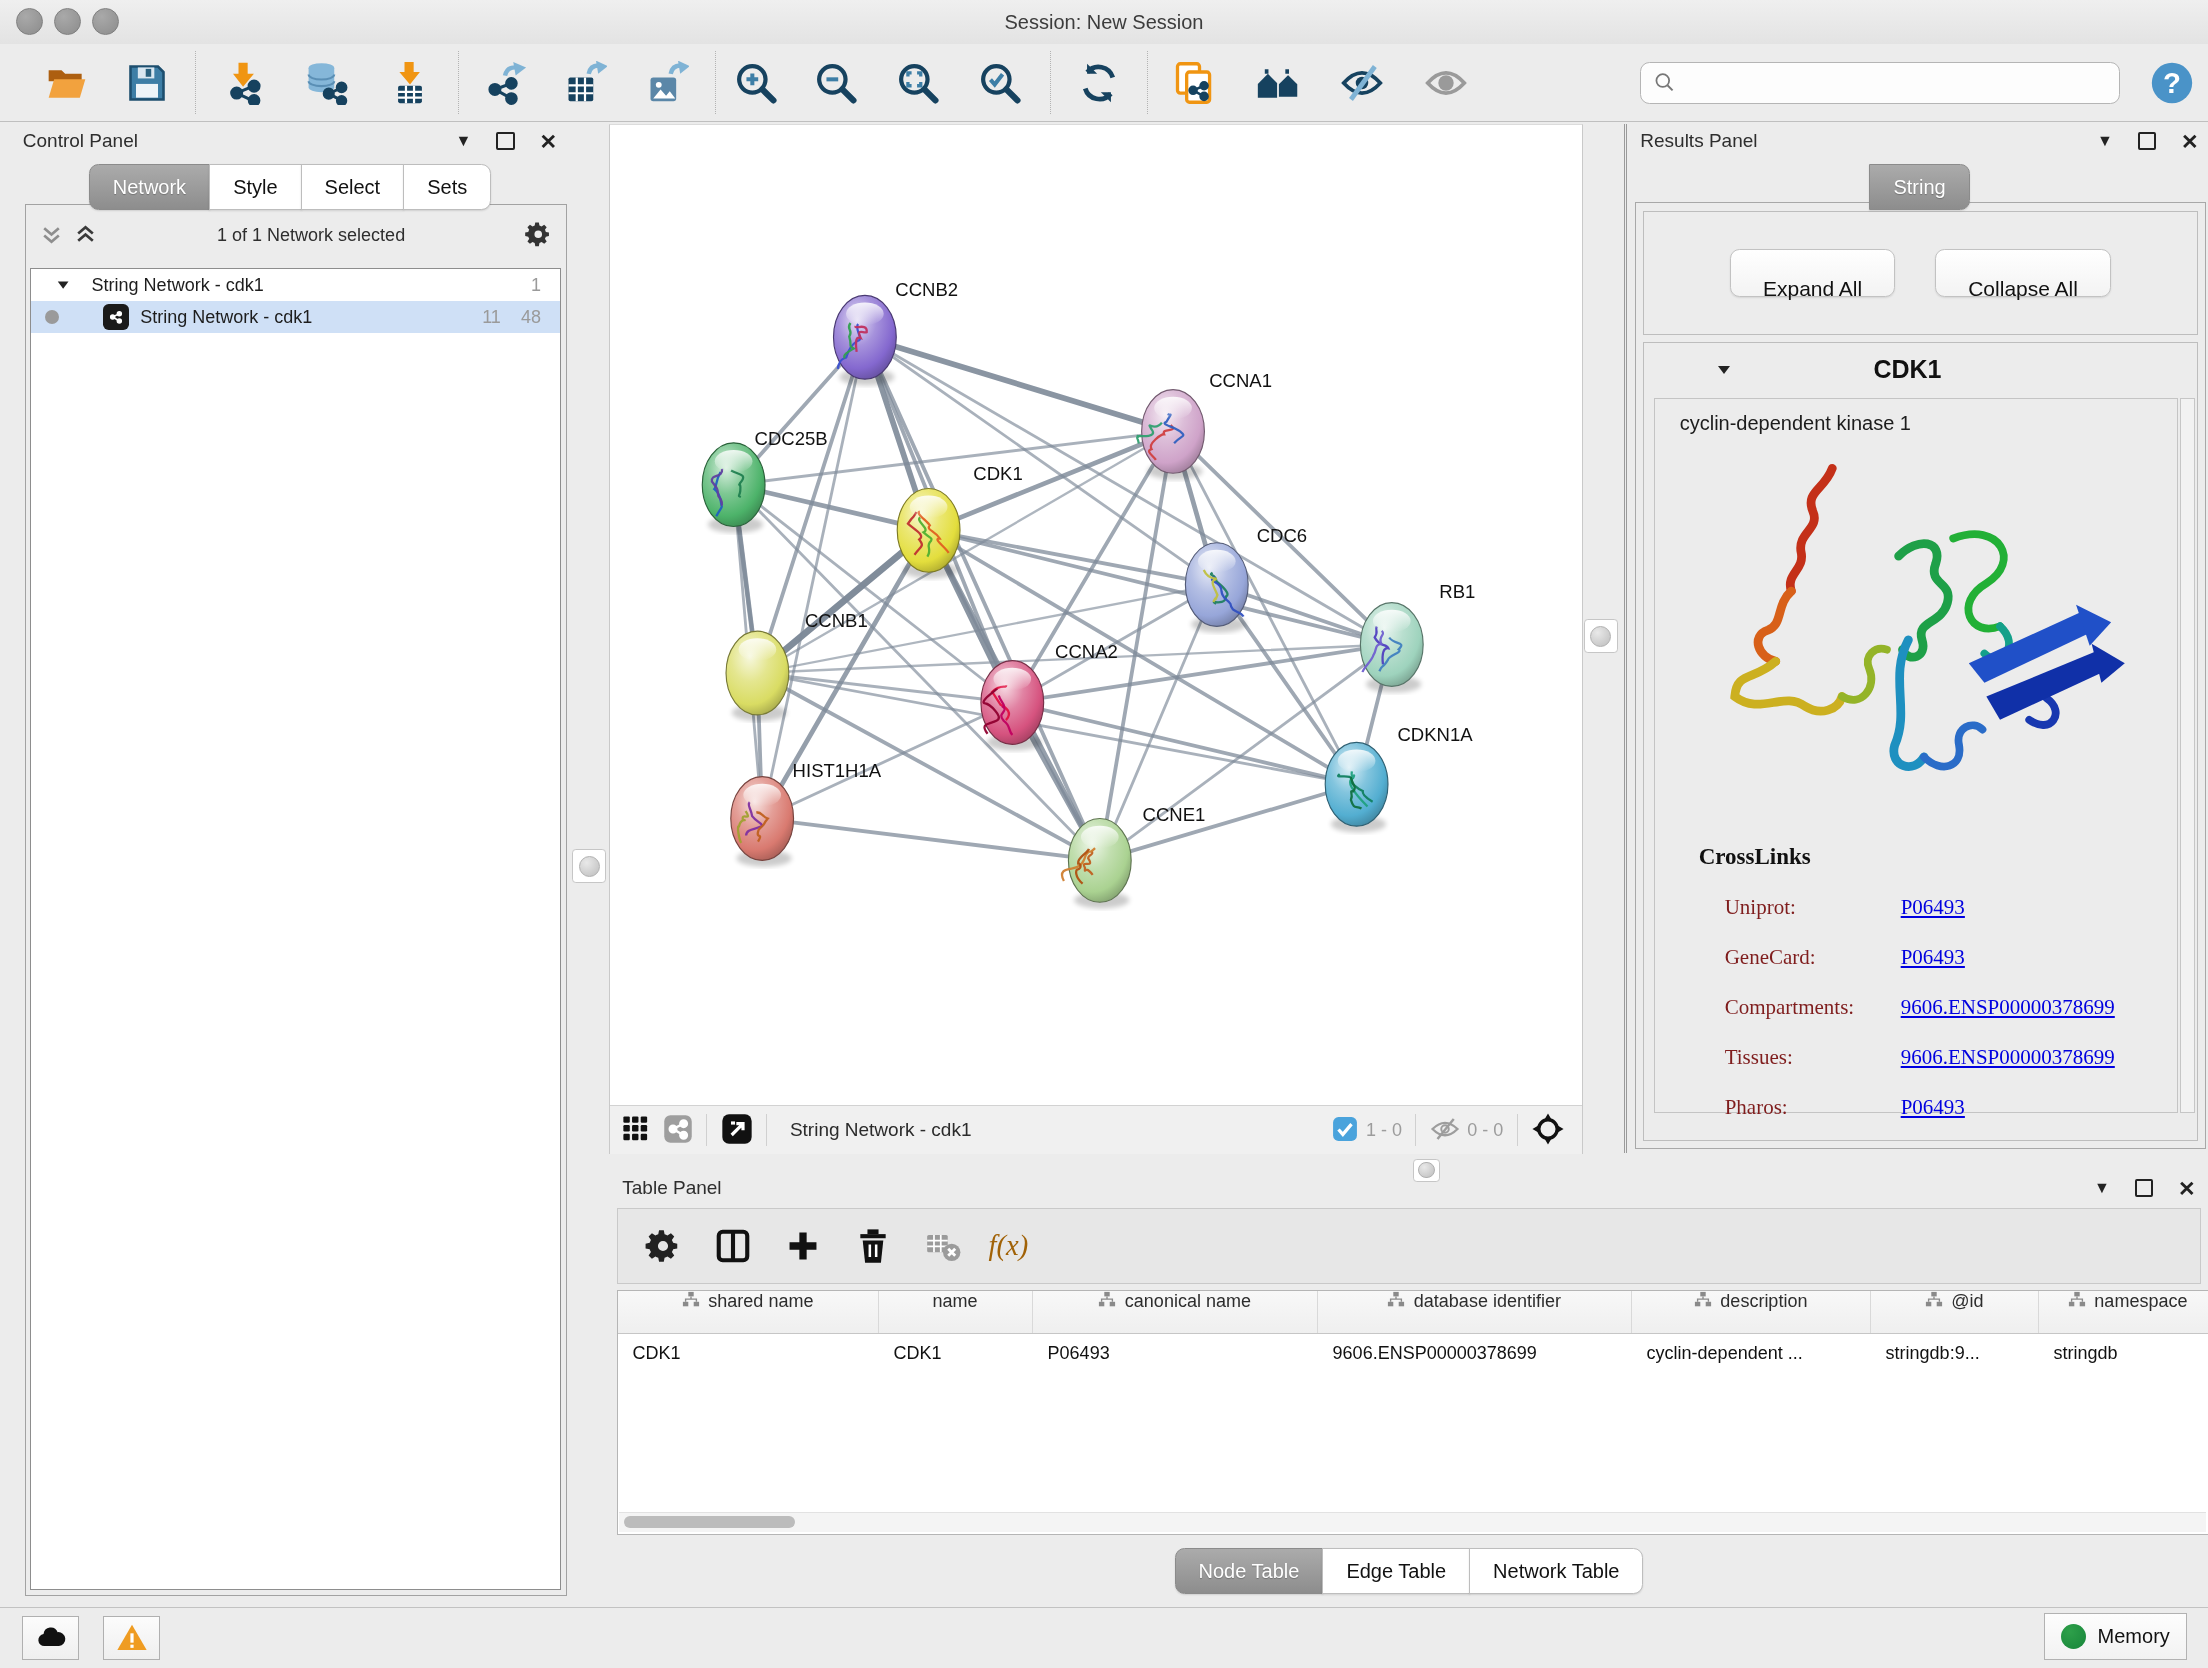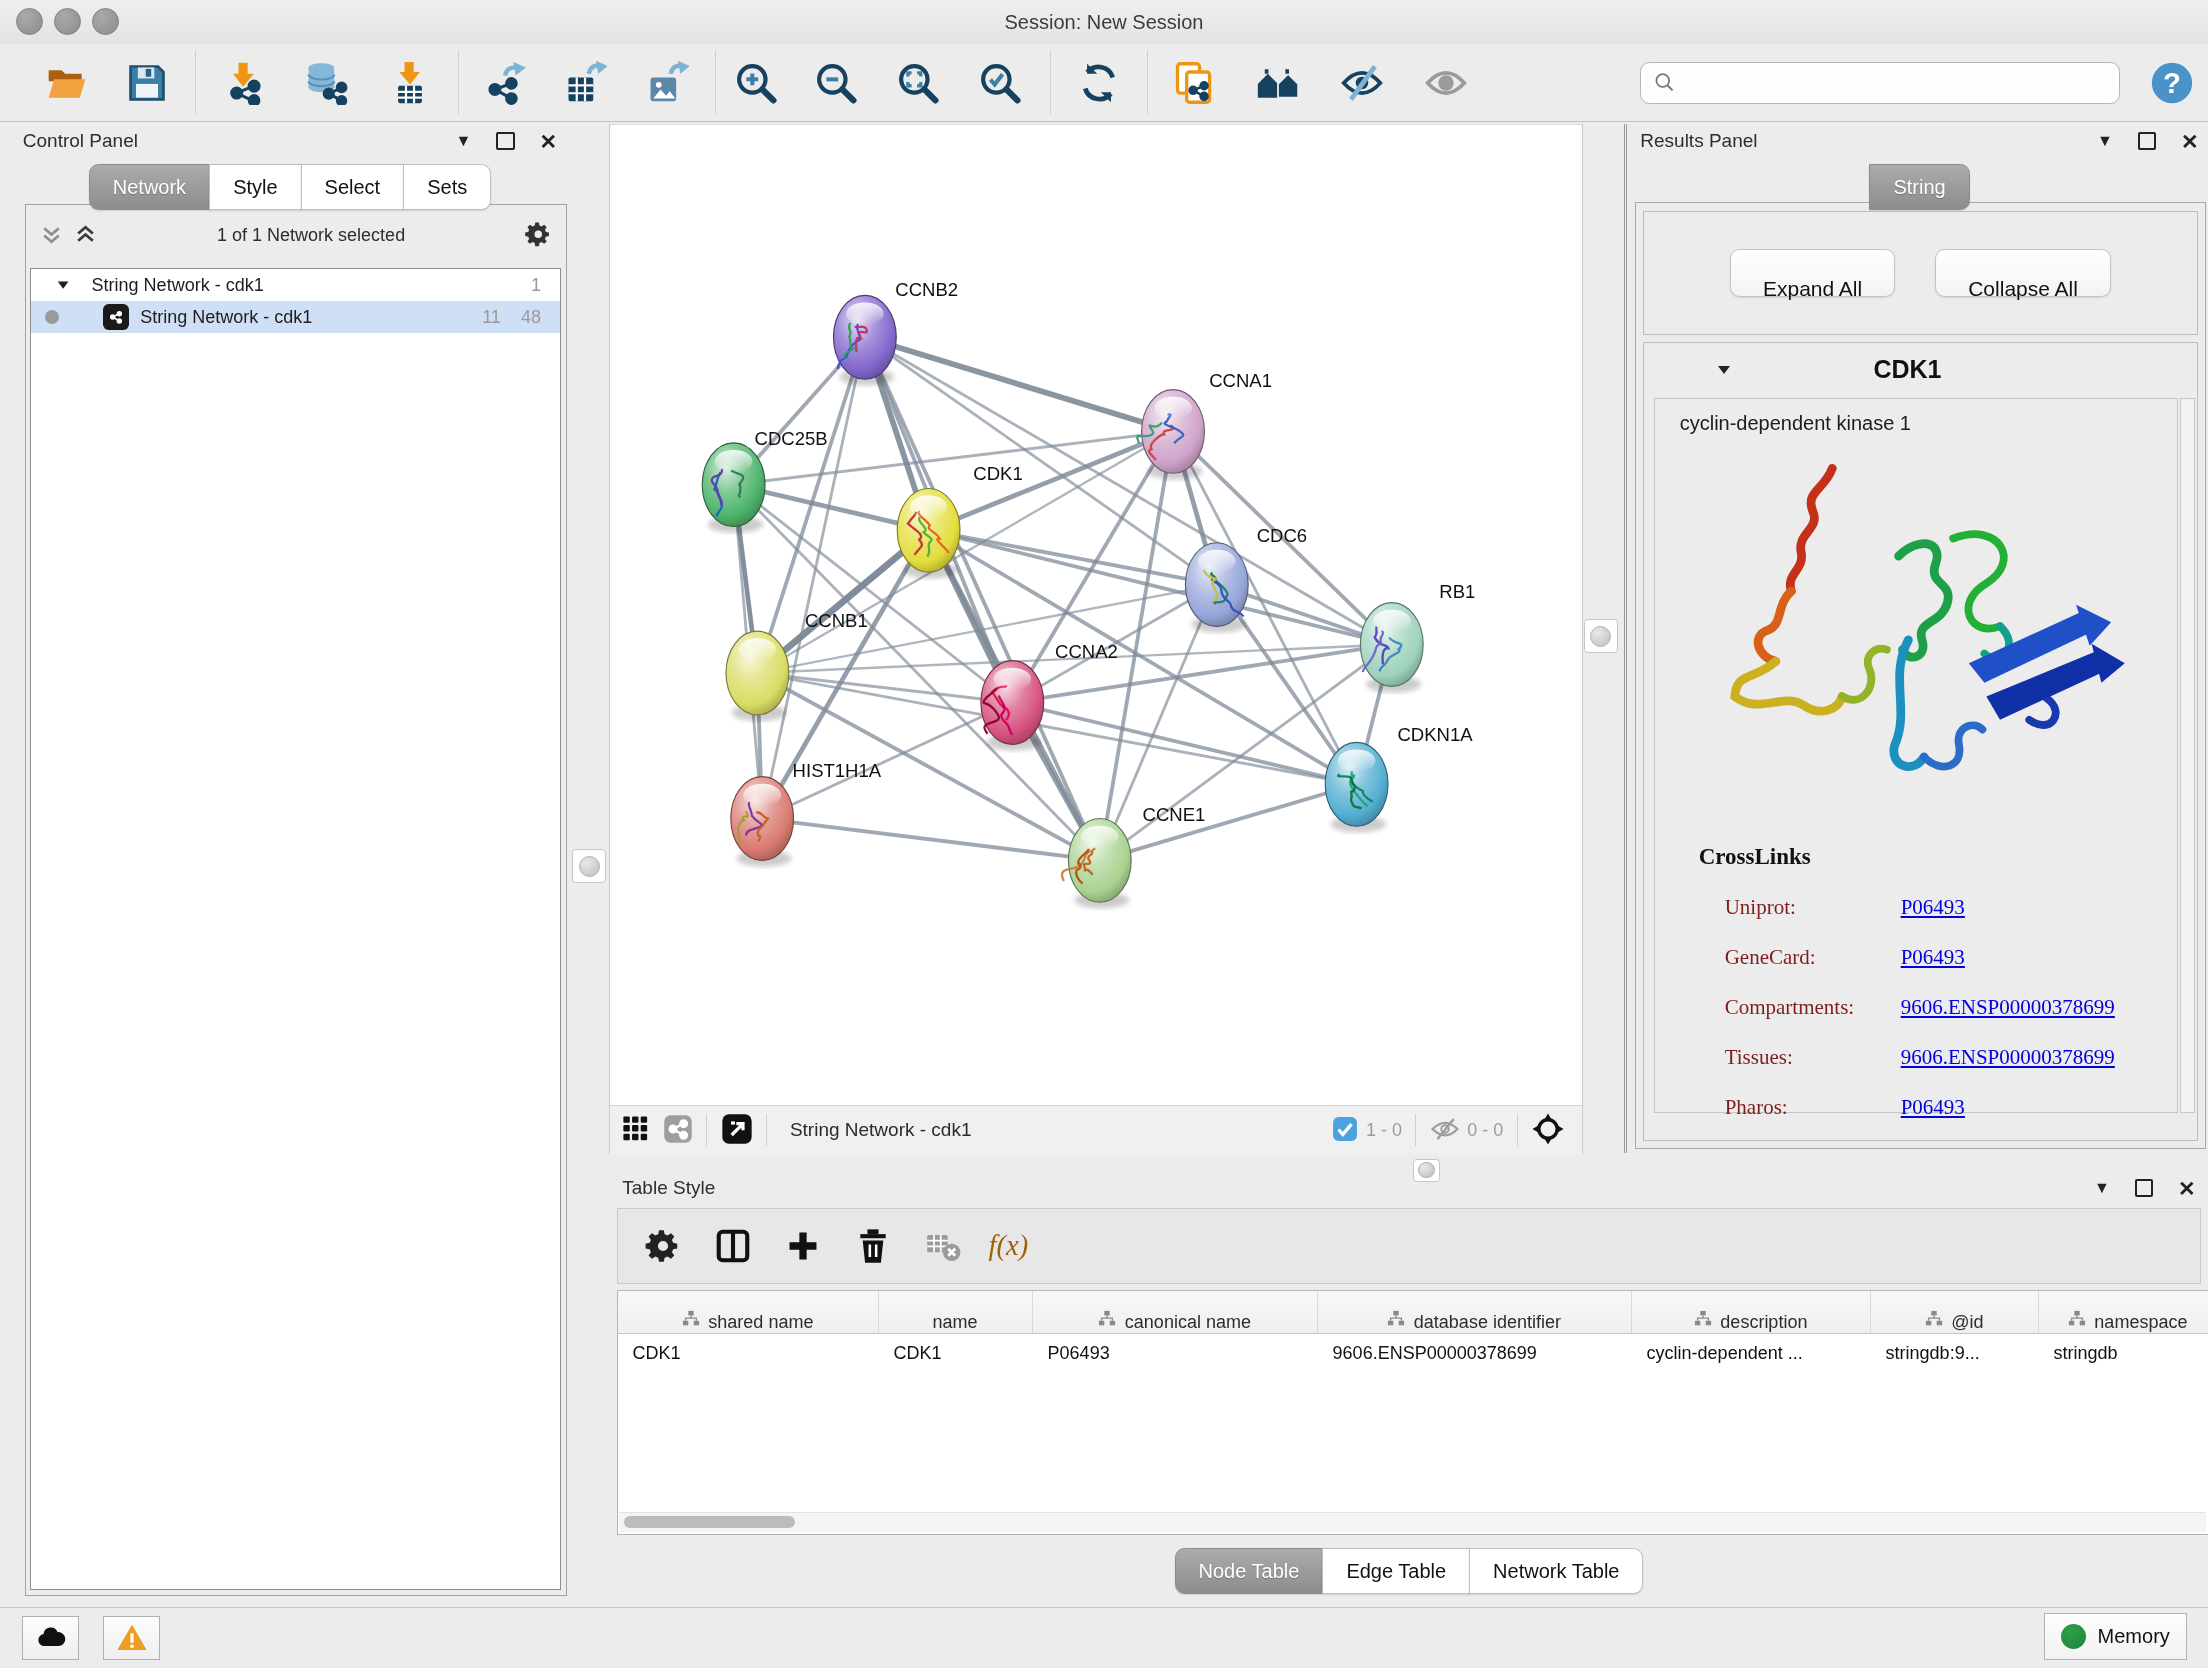--- a/index.html
+++ b/index.html
@@ -93,21 +93,21 @@
   .table-panel{left:609px;top:1170px;width:1600px;height:430px;}
   .tp-toolbar{position:absolute;left:7.6px;right:7.6px;top:38px;height:76px;background:#e7e7e7;
     border:1.4px solid #c9c9c9;display:flex;align-items:center;padding-left:21px;box-sizing:border-box;}
   .tp-icon{width:49px;height:49px;display:flex;align-items:center;justify-content:center;margin-right:21px;}
   .tp-icon svg{width:38px;height:38px;}
   .fx{font-family:"Liberation Serif",serif;font-style:italic;font-size:28.5px;color:#a16207;}
   .tbl-box{position:absolute;left:7.6px;right:0;top:120px;height:243px;background:#fff;
     border:1.4px solid #b5b5b5;overflow:hidden;}
   .tbl-head{display:flex;height:42px;background:linear-gradient(#f8f8f8,#efefef);
     border-bottom:1.4px solid #c6c6c6;}
-  .th{display:flex;align-items:flex-end;justify-content:center;gap:8.6px;font-size:18px;color:#2d2d2d;
+  .th{display:flex;align-items:flex-start;justify-content:center;gap:8.6px;font-size:18px;color:#2d2d2d;
     border-right:1px solid #d9d9d9;box-sizing:border-box;flex:0 0 auto;}
   .tr{display:flex;height:38px;}
   .td{font-size:18px;color:#111;padding-left:15px;display:flex;align-items:center;
     box-sizing:border-box;flex:0 0 auto;white-space:nowrap;overflow:hidden;}
   .hscroll{position:absolute;left:1.9px;right:1.9px;bottom:1.9px;height:19px;background:#f4f4f4;
     border-top:1px solid #e2e2e2;}
   .hscroll i{position:absolute;left:4.8px;top:2.9px;width:171px;height:12.4px;border-radius:6.7px;background:#bcbcbc;display:block;}
   .tp-tabs{position:absolute;left:0;right:0;bottom:5.7px;display:flex;justify-content:center;}
   
   .statusbar{left:0;top:1607px;width:2208px;height:61px;background:#ececec;border-top:1.4px solid #c2c2c2;}
@@ -726,21 +726,21 @@
       <div class="rp-scroll"></div>
     </div>
   </div>
 </div>
 
 <div class="abs table-panel">
   <span class="splitter-handle" style="left:804px;top:-11.4px;width:25px;height:21px">
       <i style="width:14.3px;height:14.3px"></i>
     </span>
   <div class="panel-head" style="height:36px">
-    <span class="panel-title">Table Style</span>
+    <span class="panel-title">Table Panel</span>
     <span class="ph-spacer"></span>
     <span class="ph-btn">▼</span>
     <span class="ph-btn ph-float"></span>
     <span class="ph-btn ph-close">✕</span>
   </div>
   <div class="tp-toolbar">
     <span class="tp-icon">
       <svg viewBox="0 0 24 24">
           <path fill-rule="evenodd" fill="#222" d="M21 13.5v-3l-2.6-.5a6.7 6.7 0 00-.8-1.8l1.5-2.2-2.1-2.1-2.2 1.5c-.6-.35-1.2-.6-1.8-.8L12.5 2h-3l-.5 2.6c-.6.2-1.2.45-1.8.8L5 3.9 2.9 6l1.5 2.2c-.35.6-.6 1.2-.8 1.8L1 10.5v3l2.6.5c.2.6.45 1.2.8 1.8L2.9 18 5 20.1l2.2-1.5c.6.35 1.2.6 1.8.8l.5 2.6h3l.5-2.6c.6-.2 1.2-.45 1.8-.8l2.2 1.5 2.1-2.1-1.5-2.2c.35-.6.6-1.2.8-1.8zM12 8.8a3.2 3.2 0 110 6.4 3.2 3.2 0 010-6.4z"></path>
         </svg>

